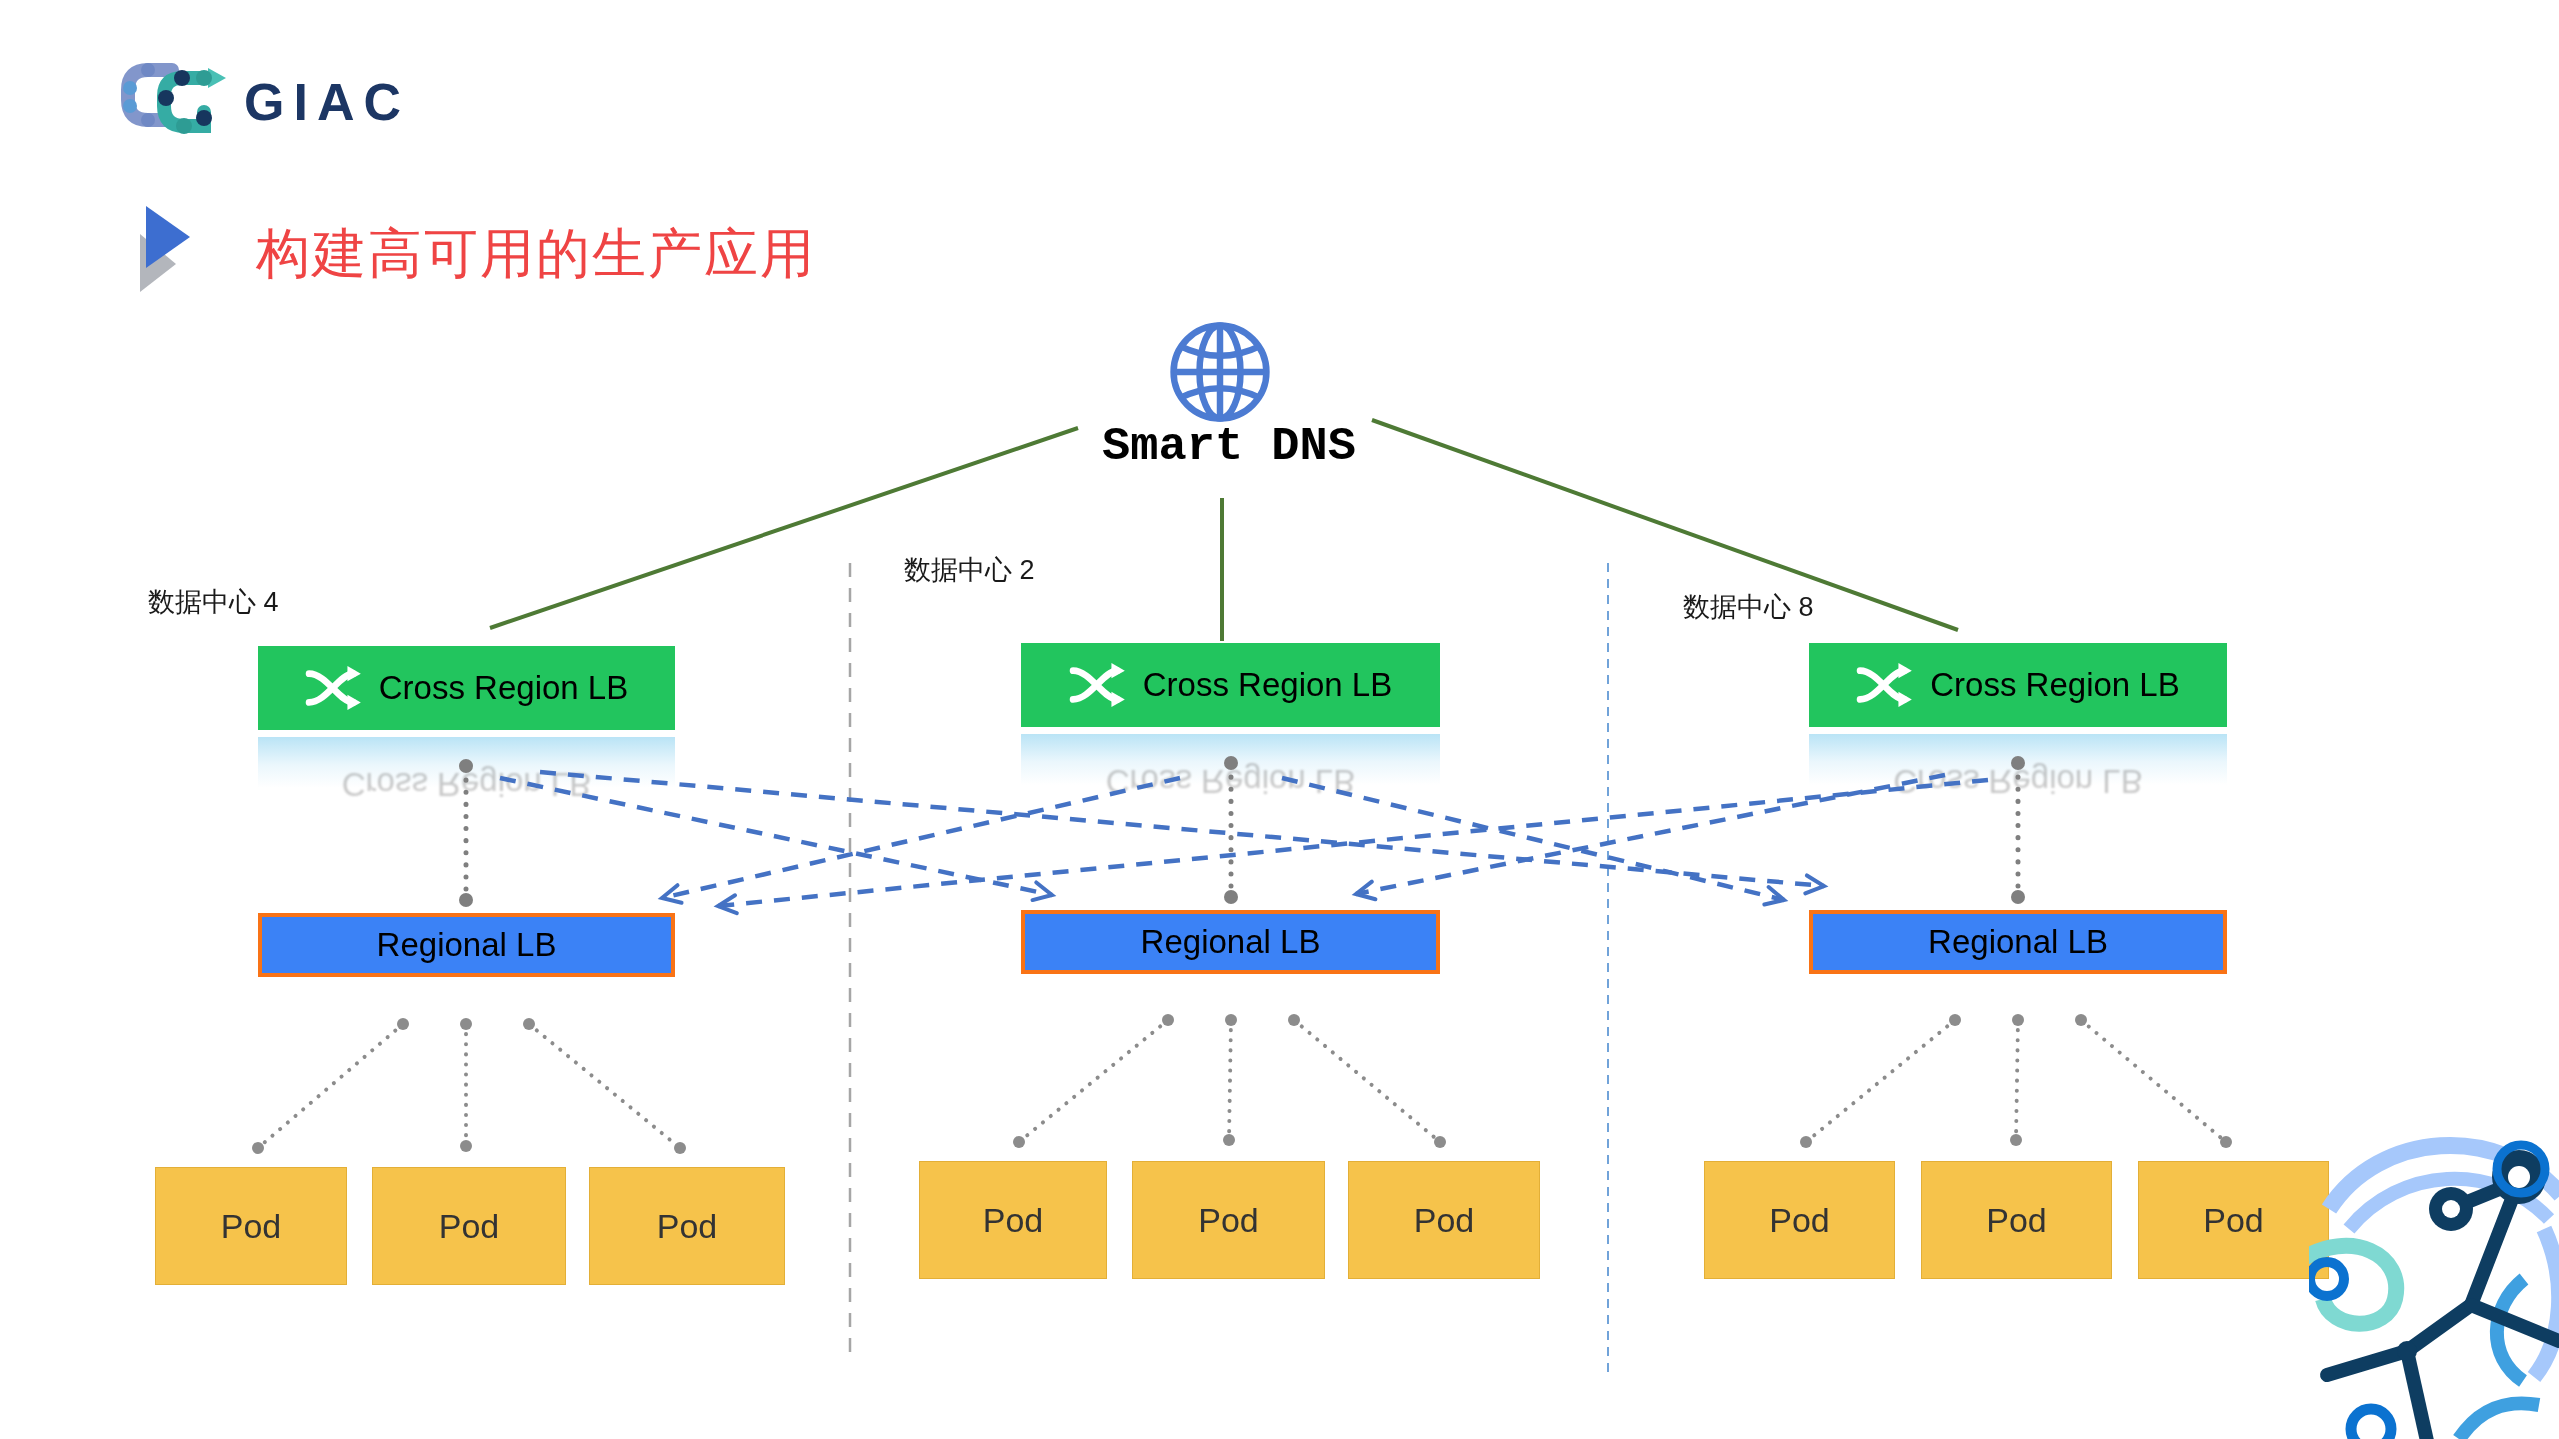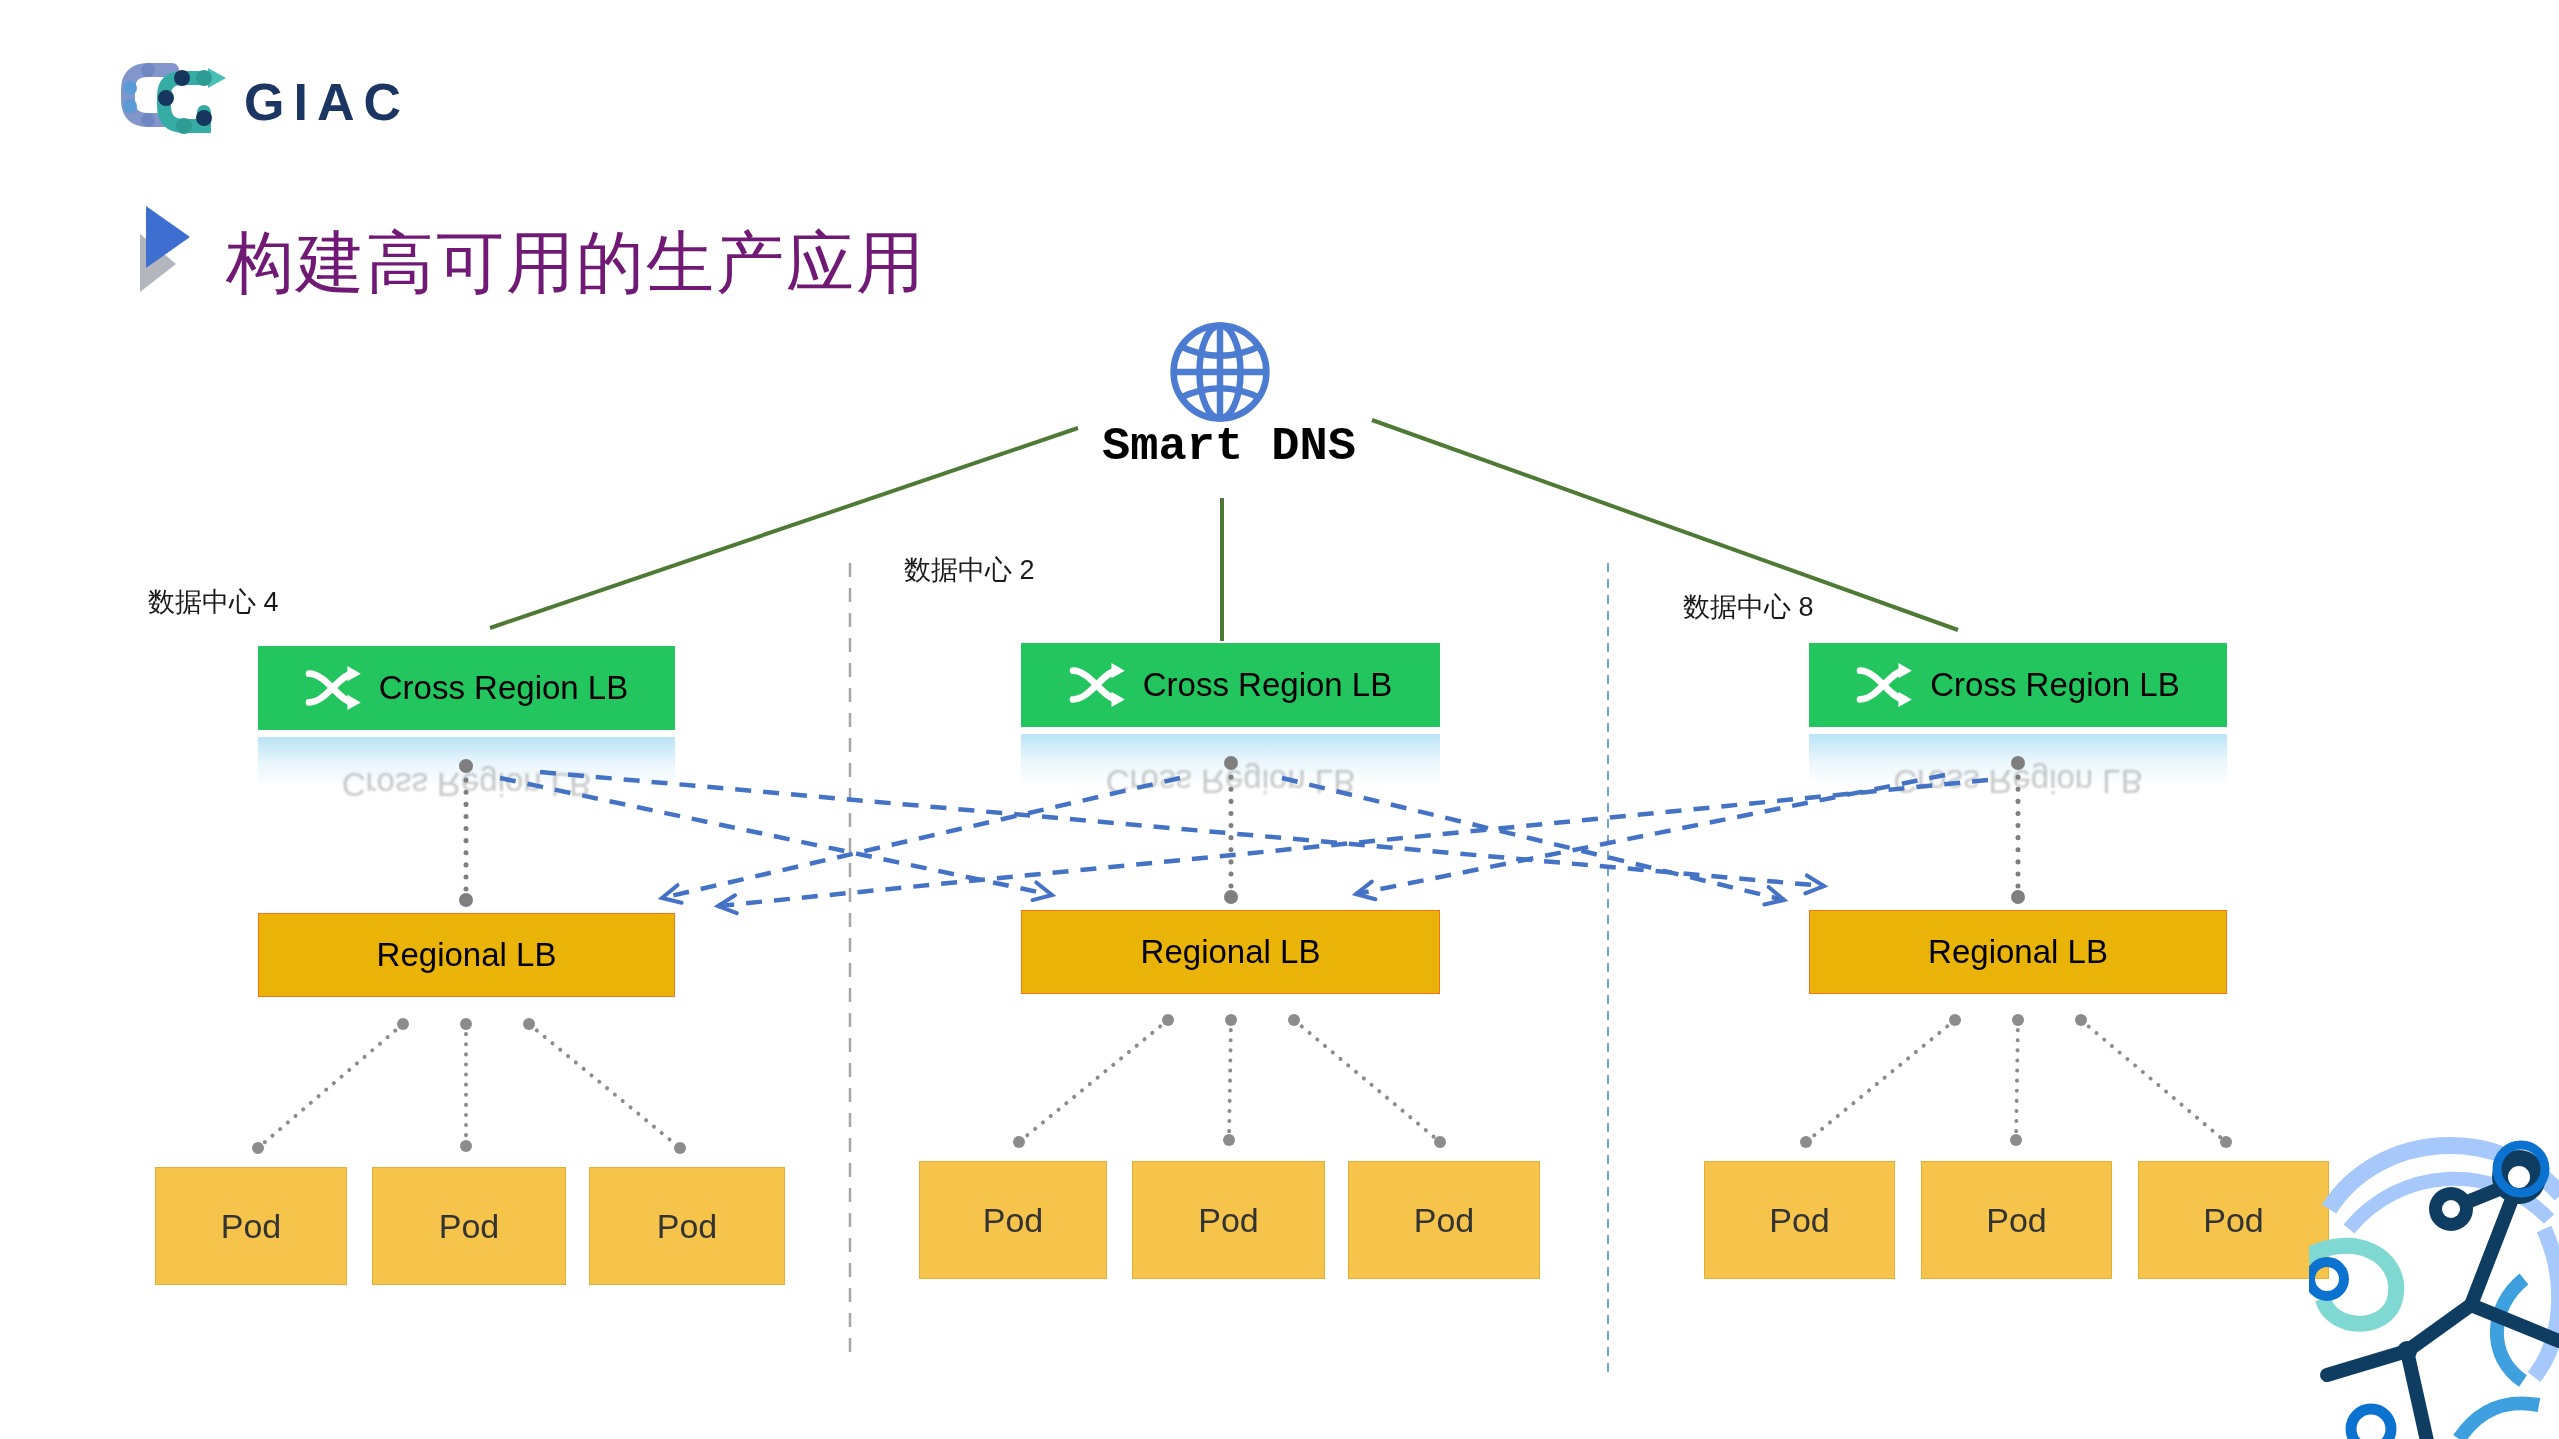--- a/index.html
+++ b/index.html
@@ -2,34 +2,34 @@
 <html><head>
 <meta charset="utf-8">
 <style>
   html,body{margin:0;padding:0;background:#ffffff;}
   body{width:2559px;height:1439px;overflow:hidden;font-family:"Liberation Sans",sans-serif;}
   .slide{position:relative;width:2559px;height:1439px;background:#ffffff;overflow:hidden;}
 
   .abs{position:absolute;}
 
   
-  .page-title{position:absolute;left:226px;top:218px;font-size:68px;color:#701a75;letter-spacing:2px;z-index:3;}
+  .page-title{position:absolute;left:256px;top:218px;font-size:54px;color:#ef4444;letter-spacing:2px;z-index:3;}
 
   
   .dns-label{position:absolute;left:1098px;top:420px;width:262px;text-align:center;
              font-size:47px;font-weight:bold;color:#000;z-index:3;font-family:Liberation Mono, monospace;}
 
   
   .dclabel{position:absolute;font-size:27px;color:#1a1a1a;z-index:3;}
 
   
   .crlb{position:absolute;height:84px;background:#22c55e;z-index:3;
         display:flex;align-items:center;justify-content:center;gap:16px;}
   .crlb span{font-size:33px;color:#000;}
-  .rlb{position:absolute;height:84px;background:#eab308;border:1px solid #f97316;z-index:3;
+  .rlb{position:absolute;height:64px;background:#3b82f6;border:4px solid #f97316;z-index:3;
        display:flex;align-items:center;justify-content:center;box-sizing:border-box;}
   .rlb span{font-size:33px;color:#000;}
   .pod{position:absolute;height:118px;background:#F6C34B;border:1px solid #e3af37;z-index:3;
        display:flex;align-items:center;justify-content:center;box-sizing:border-box;}
   .pod span{font-size:34px;color:#333;}
 
   
   .refl{position:absolute;height:62px;overflow:hidden;z-index:1;
         background:linear-gradient(180deg, rgba(143,211,240,.62) 0%, rgba(188,228,247,.30) 45%, rgba(255,255,255,0) 82%);
         display:flex;align-items:flex-end;justify-content:center;}

